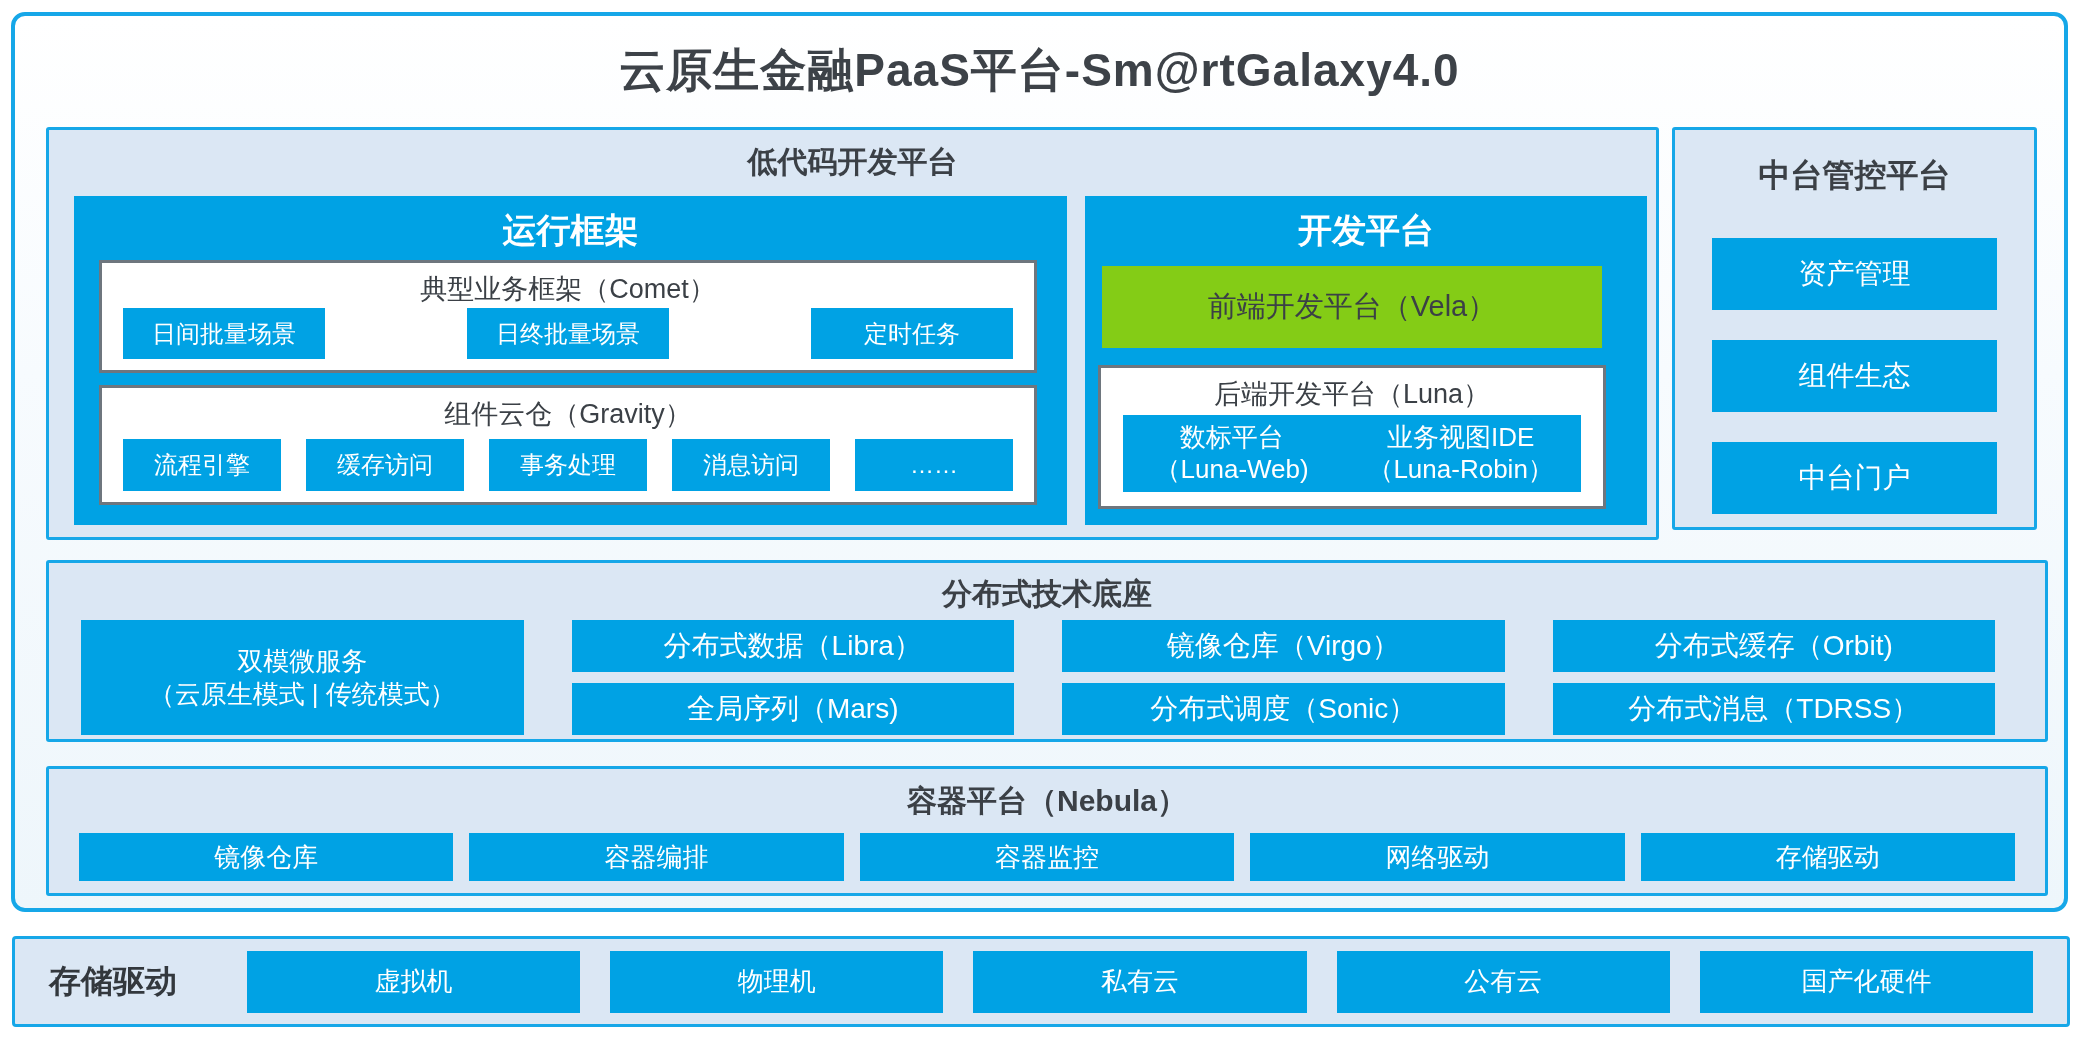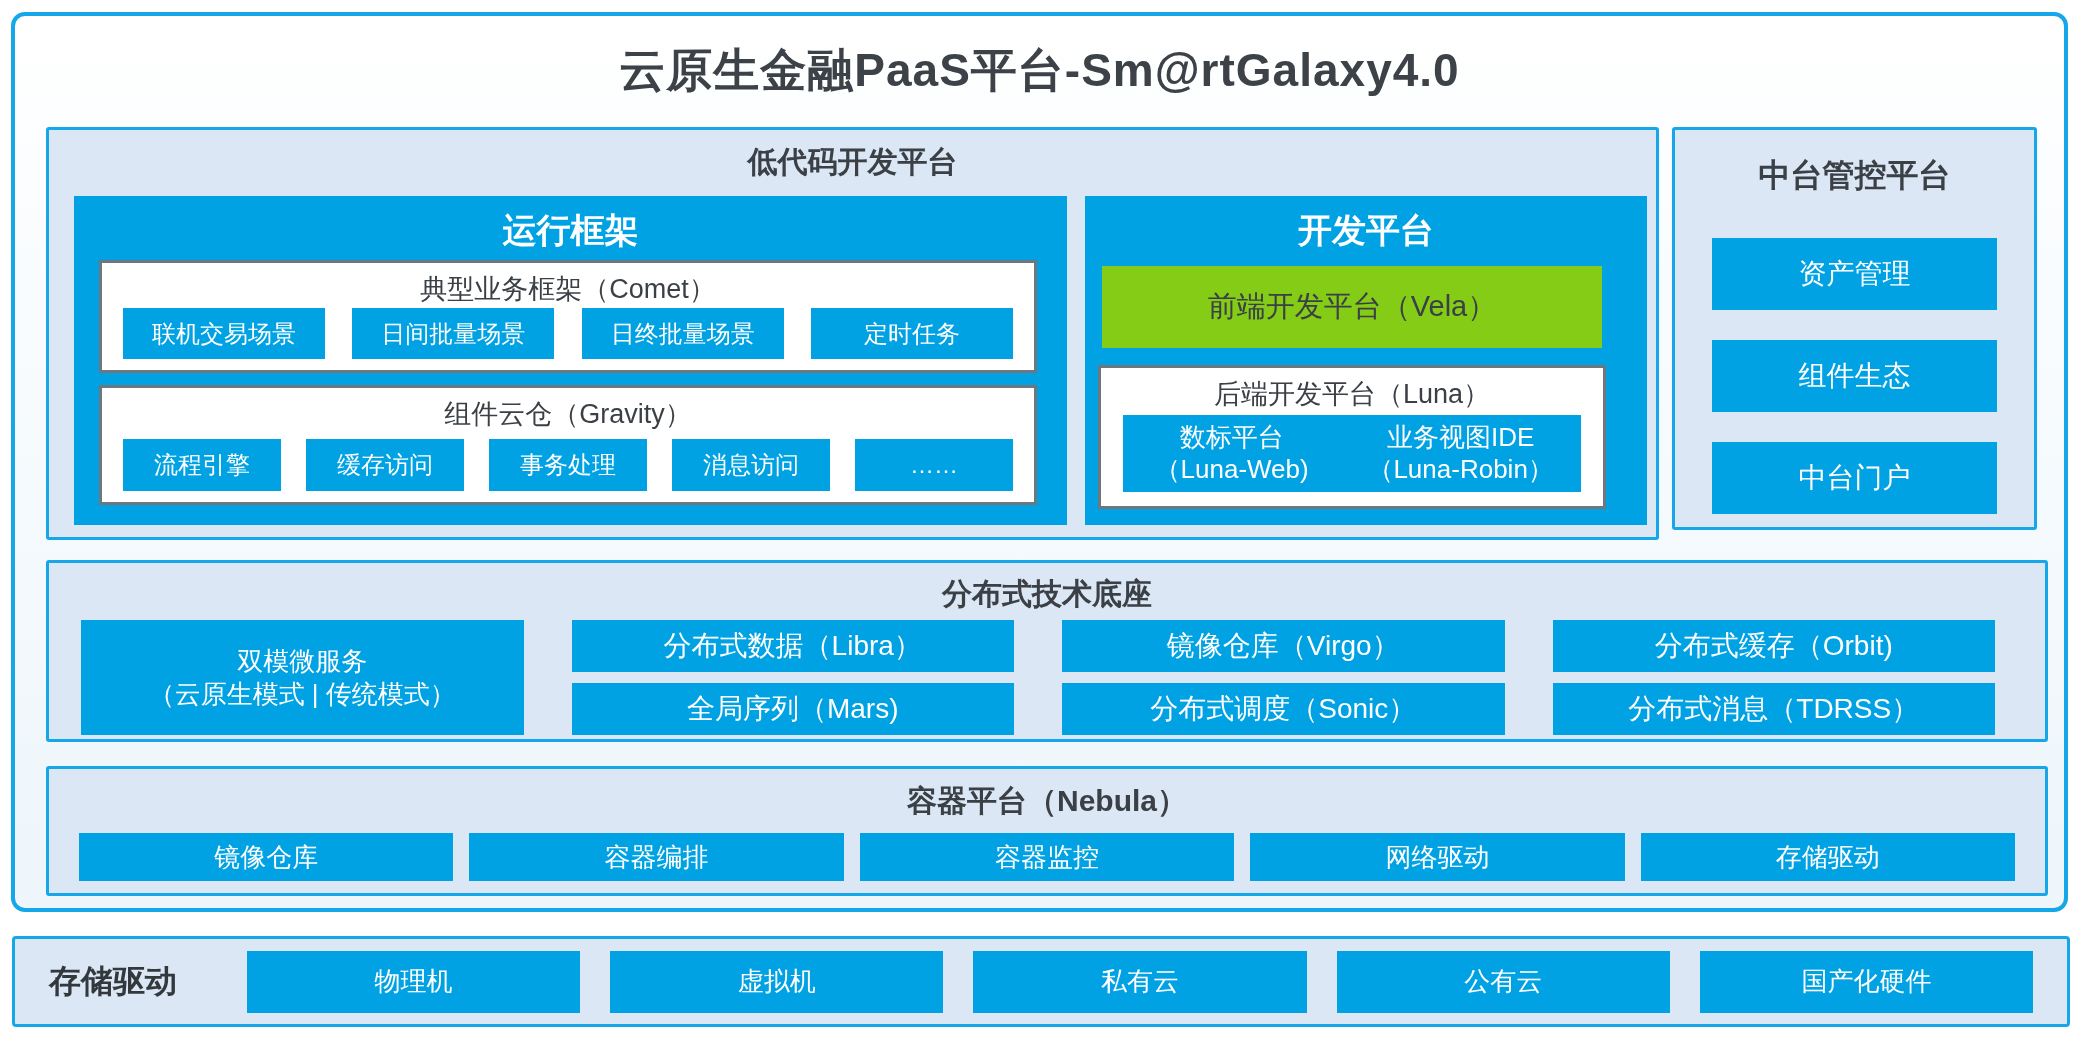--- a/index.html
+++ b/index.html
@@ -93,21 +93,20 @@
 
     <section class="box lowcode">
       <div class="sec-title">低代码开发平台</div>
 
       <div class="panel runtime">
         <div class="panel-title">运行框架</div>
 
         <div class="wbox comet">
           <div class="wbox-title">典型业务框架（Comet）</div>
           <div class="comet-row">
-            <div class="btn comet-btn">联机交易场景</div>
             <div class="btn comet-btn">日间批量场景</div>
             <div class="btn comet-btn">日终批量场景</div>
             <div class="btn comet-btn">定时任务</div>
           </div>
         </div>
 
         <div class="wbox gravity">
           <div class="wbox-title">组件云仓（Gravity）</div>
           <div class="gravity-row">
             <div class="btn gravity-btn">流程引擎</div>
@@ -173,20 +172,20 @@
         <div class="btn cont-btn">容器监控</div>
         <div class="btn cont-btn">网络驱动</div>
         <div class="btn cont-btn">存储驱动</div>
       </div>
     </section>
 
   </div>
 
   <section class="box infra">
     <div class="infra-label">存储驱动</div>
+    <div class="btn infra-btn">虚拟机</div>
     <div class="btn infra-btn">物理机</div>
-    <div class="btn infra-btn">虚拟机</div>
     <div class="btn infra-btn">私有云</div>
     <div class="btn infra-btn">公有云</div>
     <div class="btn infra-btn">国产化硬件</div>
   </section>
 
 </div>
 
 </body></html>

